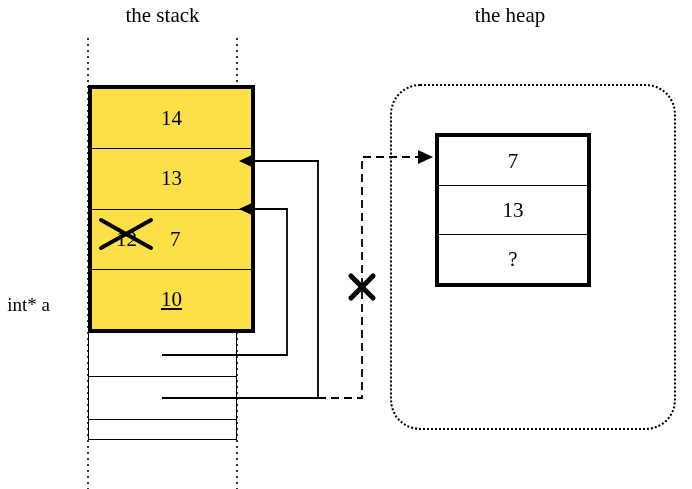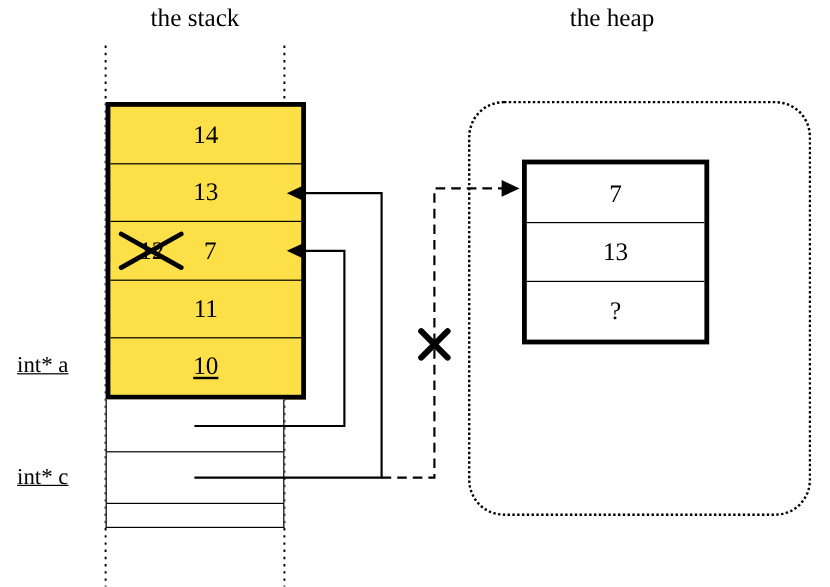--- a/index.html
+++ b/index.html
@@ -34,22 +34,22 @@
   .ptr-box {
     left:88px; top:333px; width:149px; height:107px;
     border-left:1px solid #000; border-right:1px solid #000; border-bottom:1px solid #000;
     background:#fff; z-index:2;
   }
   .ptr-row-b { height:44px; border-bottom:1px solid #000; }
   .ptr-row-c { height:43px; border-bottom:1px solid #000; }
   .ptr-row-rest { height:18px; }
 
   .ptr-label {
-    left:0; width:57px; height:24px; text-align:right;
-    font-size:19px; line-height:24px; z-index:2;text-decoration:underline;
+    left:0; width:57px; height:24px; text-align:center;
+    font-size:19px; line-height:24px; z-index:2;
   }
 
   
   .heap-region {
     left:390px; top:84px; width:286px; height:346px;
     border:2px dotted #000; border-radius:30px; z-index:1; background:transparent;
   }
   .heap-box {
     left:435px; top:133px; width:156px; height:154px;
     border:4px solid #000; background:#fff; z-index:2;
@@ -86,35 +86,31 @@
     </div>
     <div class="stack-row row-crossed">
       <span class="old-val">12</span>
       <svg class="cross-overlay" width="56" height="38">
         <line x1="3" y1="5" x2="53" y2="33" stroke="#000" stroke-width="4" stroke-linecap="round"></line>
         <line x1="3" y1="33" x2="53" y2="5" stroke="#000" stroke-width="4" stroke-linecap="round"></line>
       </svg>
       <span class="new-val">7</span>
     </div>
     <div class="stack-row">
-      <span>11</span>
-    </div>
-    <div class="stack-row">
       <span>10</span>
     </div>
   </div>
 
   <div class="abs ptr-box">
     <div class="ptr-row-b"></div>
     <div class="ptr-row-c"></div>
     <div class="ptr-row-rest"></div>
   </div>
 
   <div class="abs ptr-label" style="top:293px">int* a</div>
-  <div class="abs ptr-label" style="top:386px">int* c</div>
 
   <div class="abs heap-box">
     <div class="heap-row">
       <span>7</span>
     </div>
     <div class="heap-row">
       <span>13</span>
     </div>
     <div class="heap-row">
       <span>?</span>

